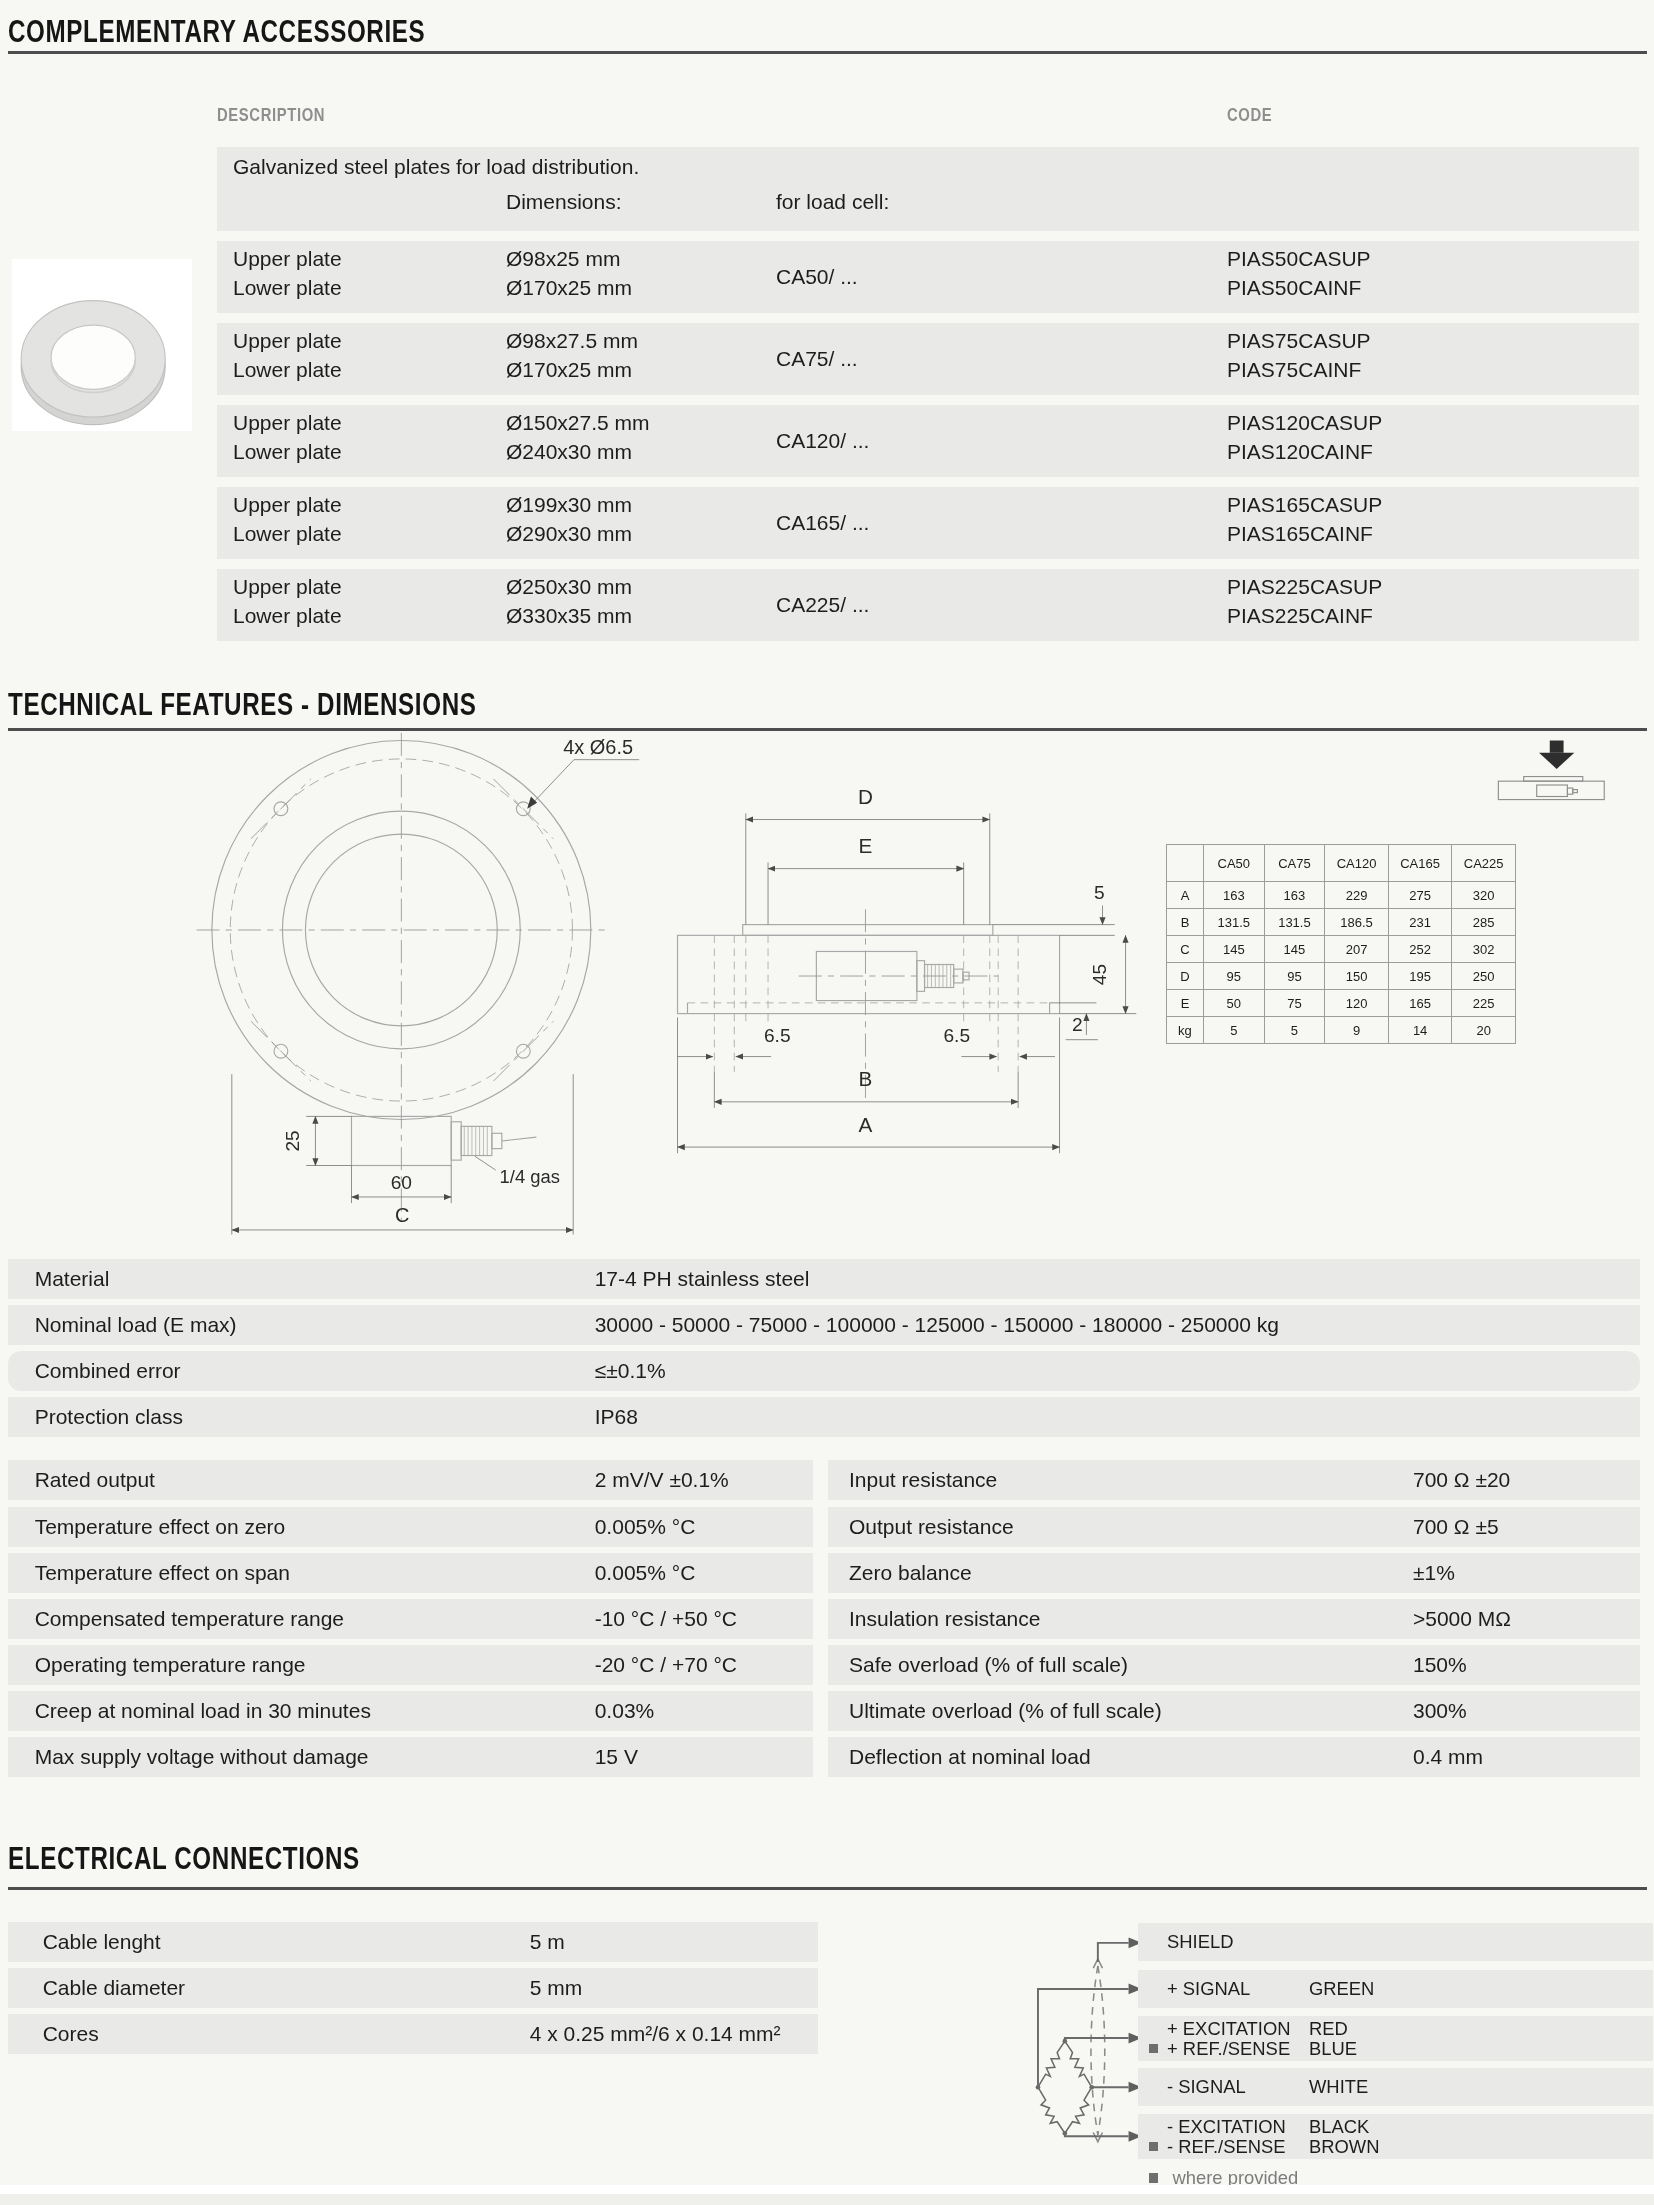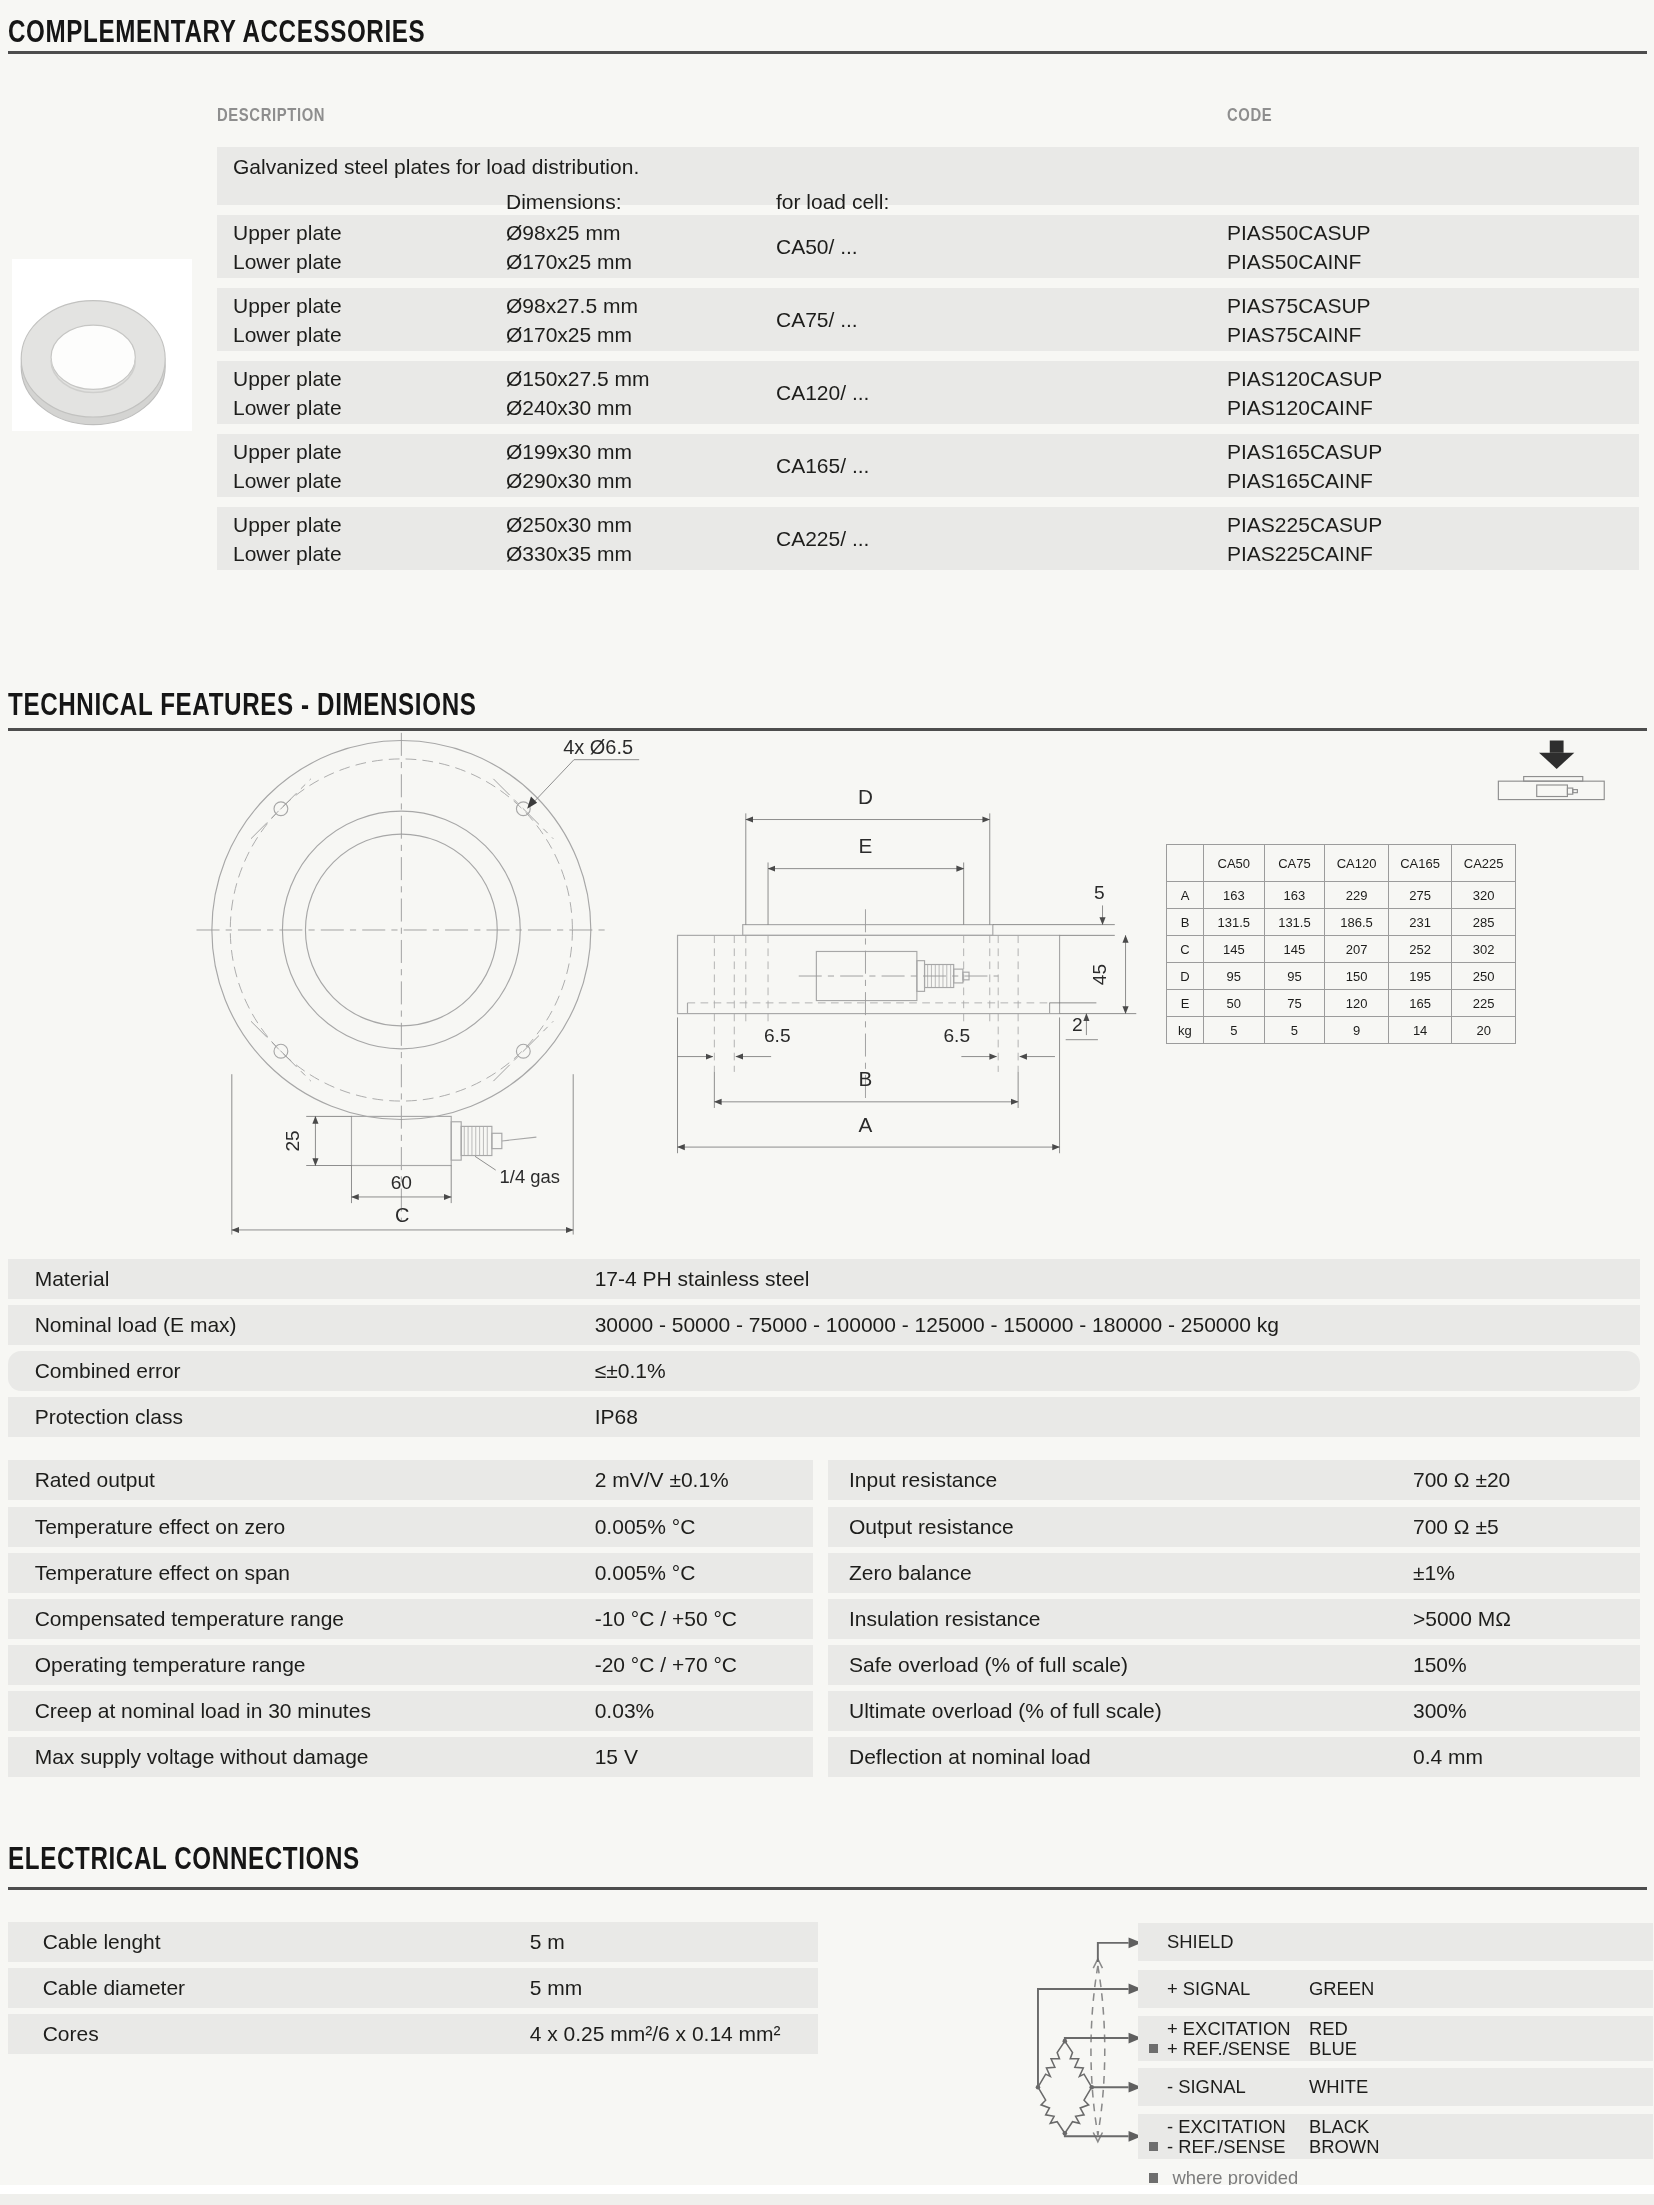--- a/index.html
+++ b/index.html
@@ -4,22 +4,22 @@
 <style>
   html,body{margin:0;padding:0;background:#f7f7f4;}
   .page{position:relative;width:1655px;height:2205px;background:#f7f7f4;
         font-family:"Liberation Sans","DejaVu Sans",sans-serif;color:#1d1d1b;overflow:hidden;}
   .cond{display:inline-block;transform:scaleX(0.78);transform-origin:0 50%;white-space:nowrap;}
   .h{position:absolute;font-weight:bold;font-size:31px;color:#161616;letter-spacing:0.8px;}
   .rule{position:absolute;left:7.7px;right:7.7px;height:3.1px;background:#4d4d4d;}
   .colhead{position:absolute;font-size:19px;font-weight:bold;color:#8e8e8e;letter-spacing:0.8px;}
   
   .acc{position:absolute;left:217px;top:147px;width:1422px;font-size:21px;}
-  .acchead{position:relative;background:#e9e9e7;height:58px;}
-  .accrow{position:relative;background:#e9e9e7;height:63px;margin-top:10px;}
+  .acchead{position:relative;background:#e9e9e7;height:84px;}
+  .accrow{position:relative;background:#e9e9e7;height:72px;margin-top:10px;}
   .acc .cell{position:absolute;}
   .cx1{left:16px}.cx2{left:289px}.cx3{left:559px}.cx4{left:1010px}
   .ly1{top:6.1px}.ly2{top:35px}
   .vmid{top:50%;transform:translateY(-50%);}
   .imgbox{position:absolute;left:11.5px;top:259px;width:180px;height:172px;background:#ffffff;}
   
   .spec{position:absolute;background:#e9e9e7;height:40px;font-size:21px;}
   .spec .lab{position:absolute;left:27px;top:50%;transform:translateY(-50%);}
   .spec .val{position:absolute;left:587px;top:50%;transform:translateY(-50%);}
   

